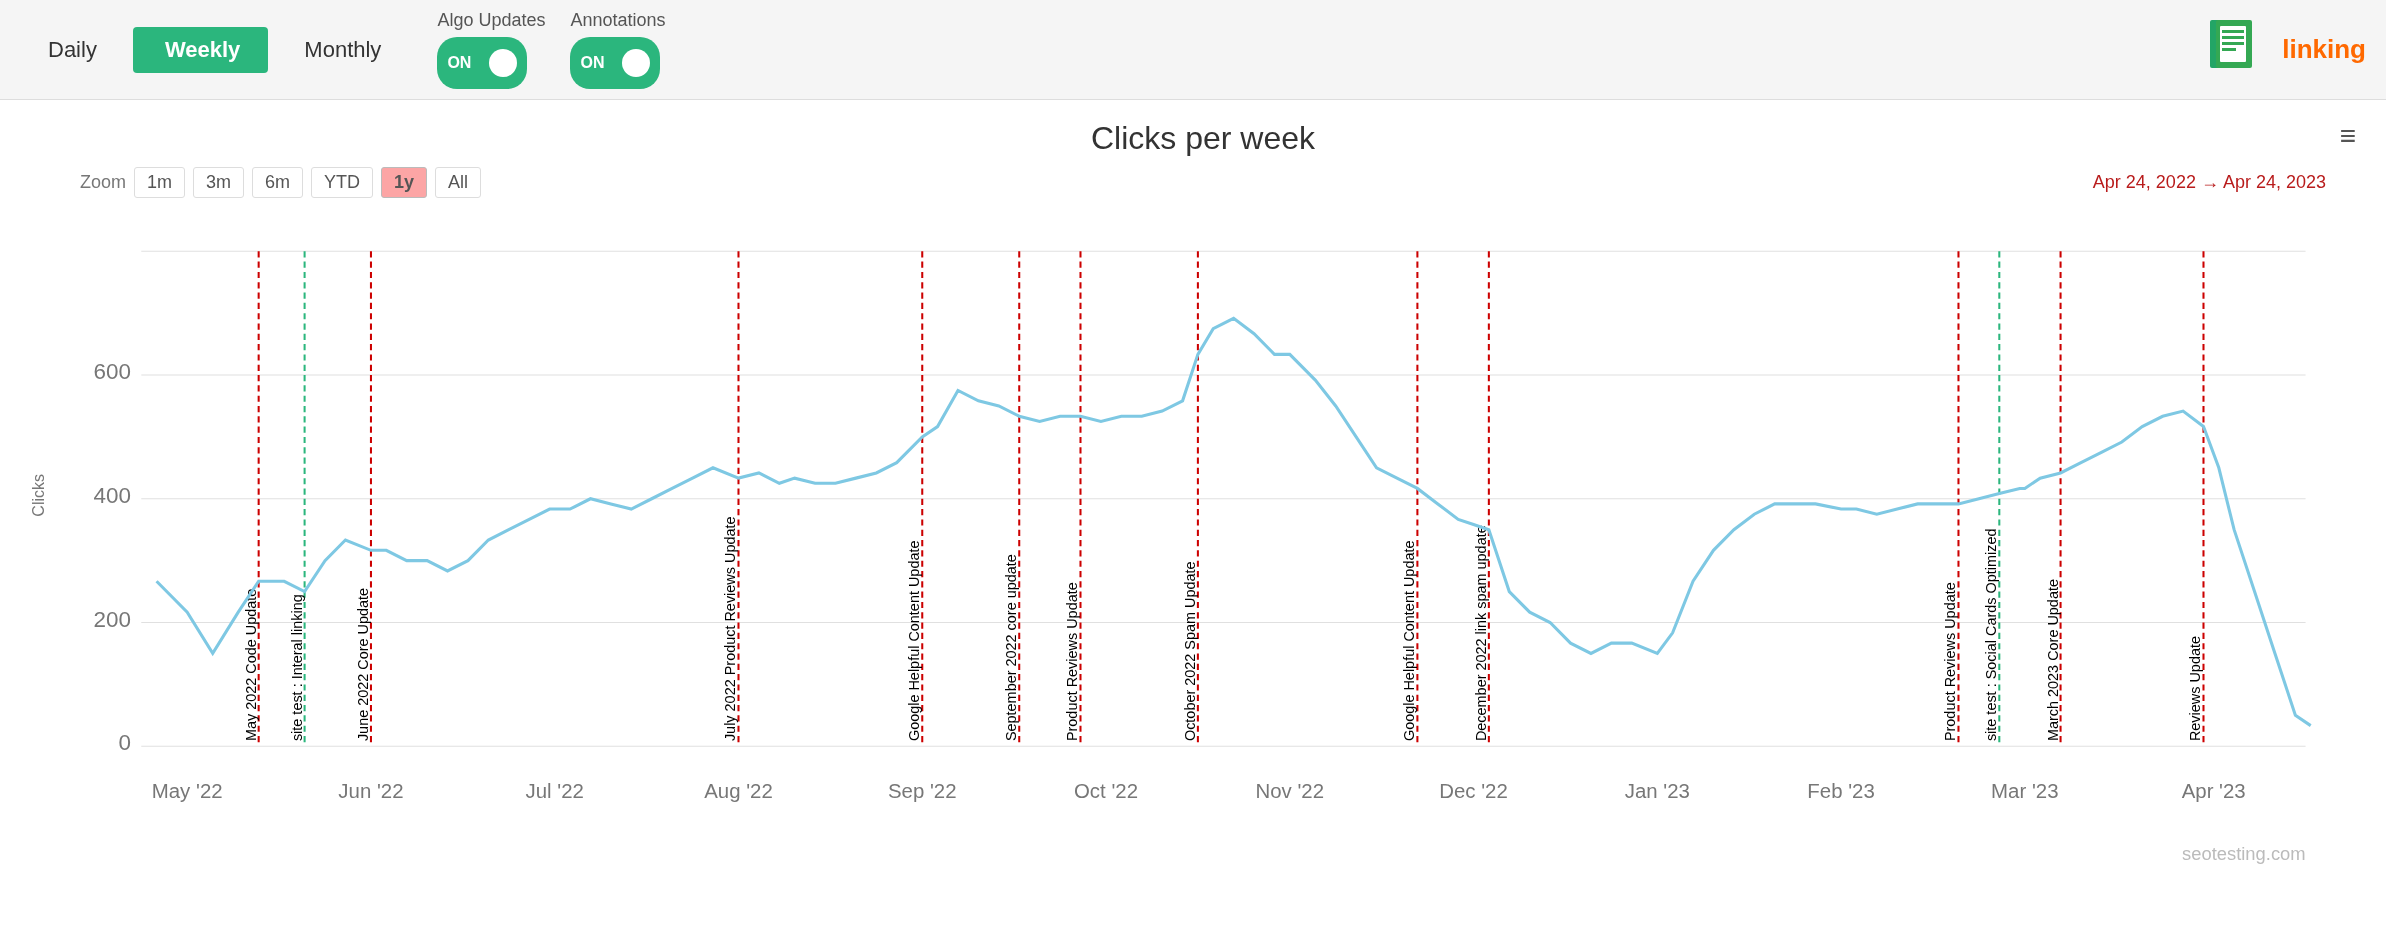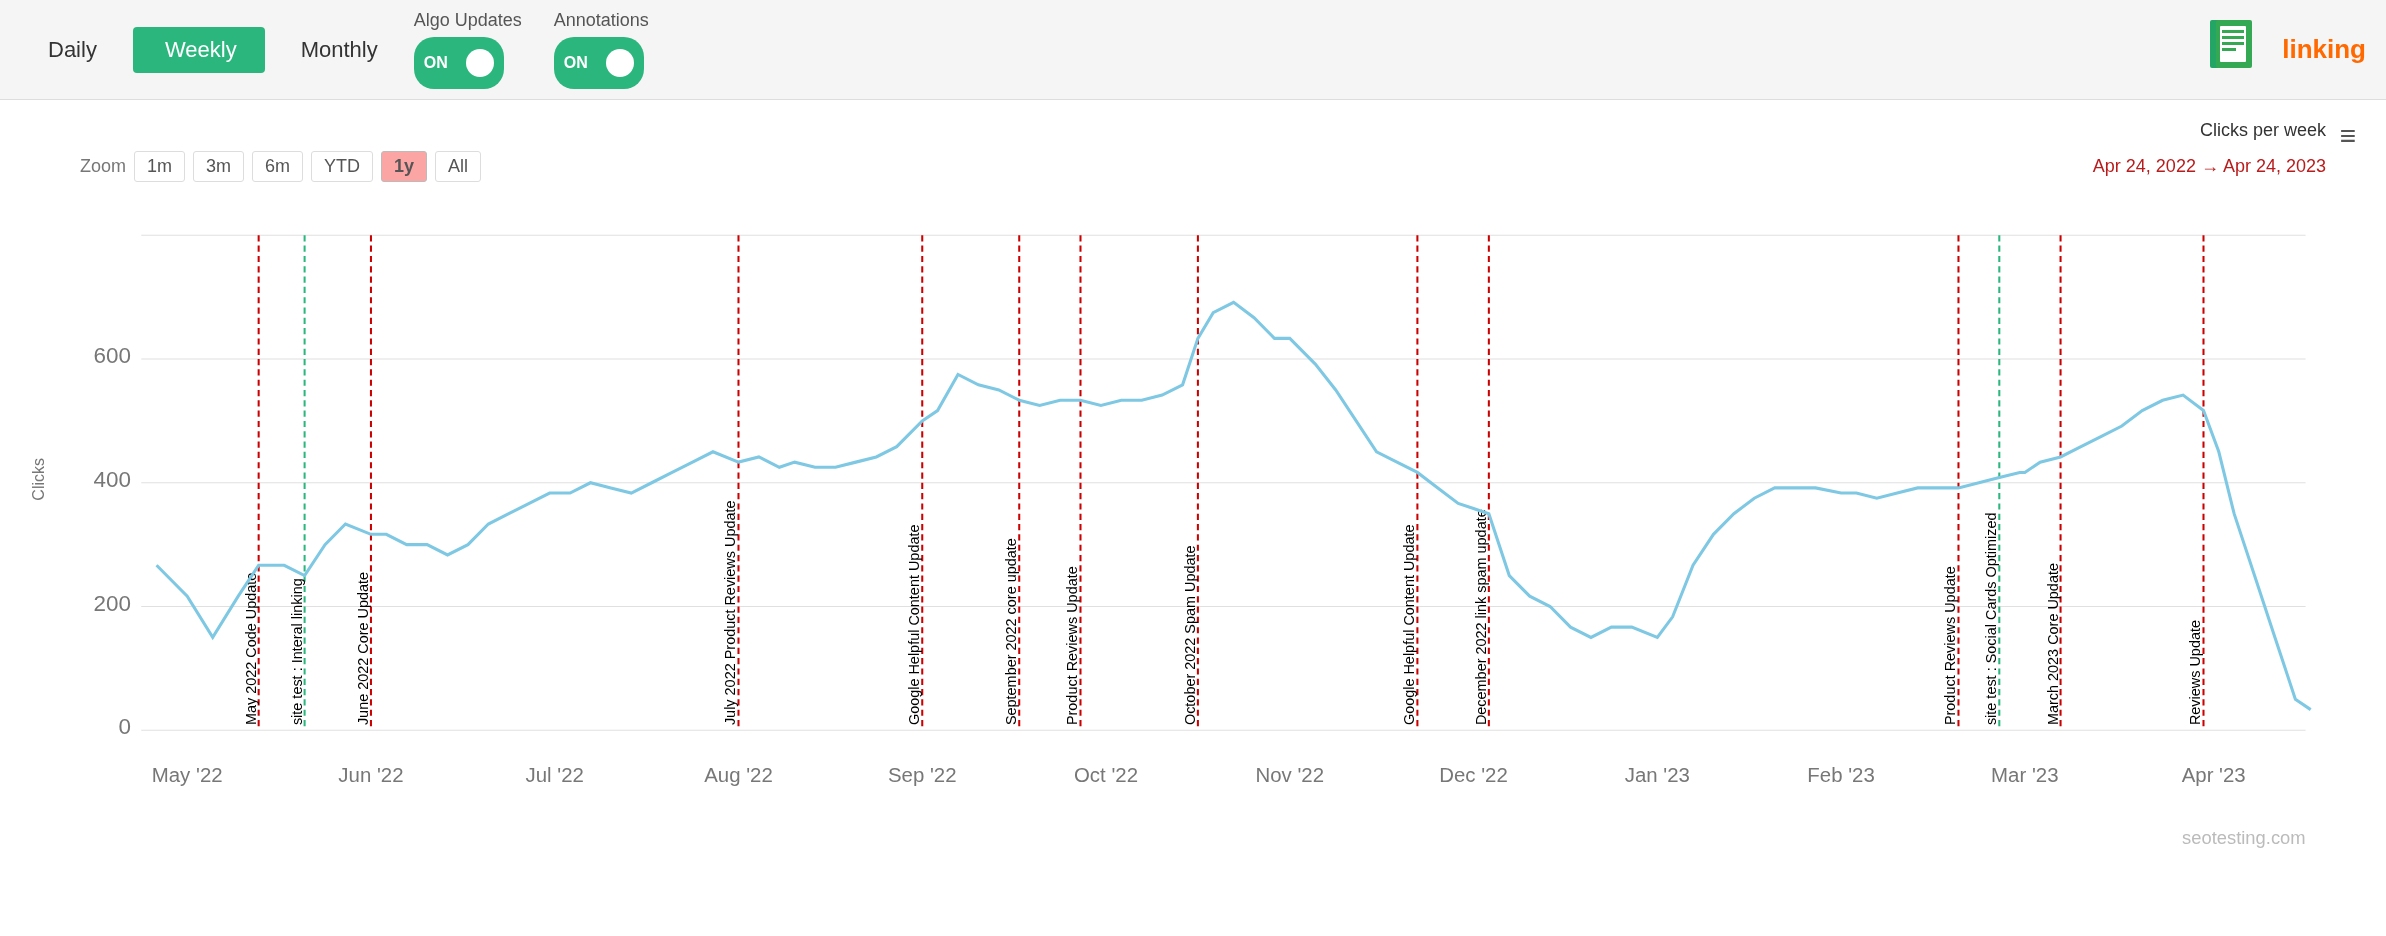--- a/index.html
+++ b/index.html
@@ -28,28 +28,29 @@
       border: none;
       background: transparent;
       cursor: pointer;
       color: #333;
       font-weight: normal;
       border-radius: 4px;
     }
     .tab-btn.active {
       background: #2bb67d;
       color: #fff;
-      font-weight: normal;
+      font-weight: bold;
       padding-left: 32px;
     }
 
     .toggle-group {
       display: flex;
       align-items: flex-start;
-      gap: 32px;
+      gap: 25px;
+      margin-left: 20px;
     }
 
     .toggle-item {
       display: flex;
       flex-direction: column;
       align-items: flex-start;
       gap: 6px;
     }
 
     .toggle-label {
@@ -101,22 +102,22 @@
     }
 
     .chart-container {
       position: relative;
       width: 100%;
       height: 836px;
       padding: 20px 60px 60px 80px;
     }
 
     .chart-title {
-      text-align: right;
-      font-size: 18px;
+      text-align: center;
+      font-size: 32px;
       color: #333;
       margin-bottom: 10px;
       font-weight: normal;
     }
 
     .menu-icon {
       position: absolute;
       top: 20px;
       right: 30px;
       font-size: 28px;

